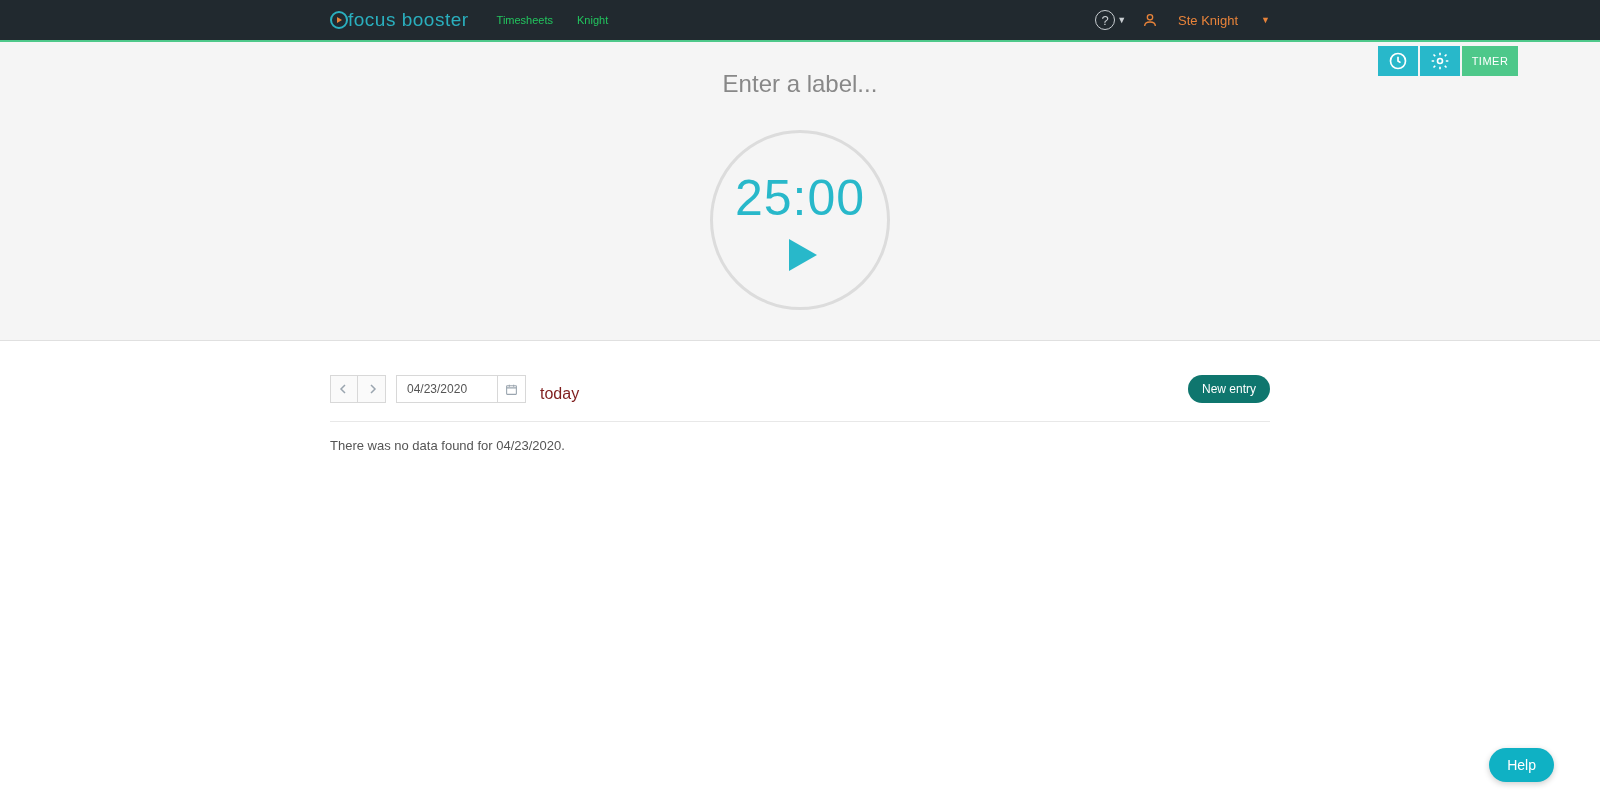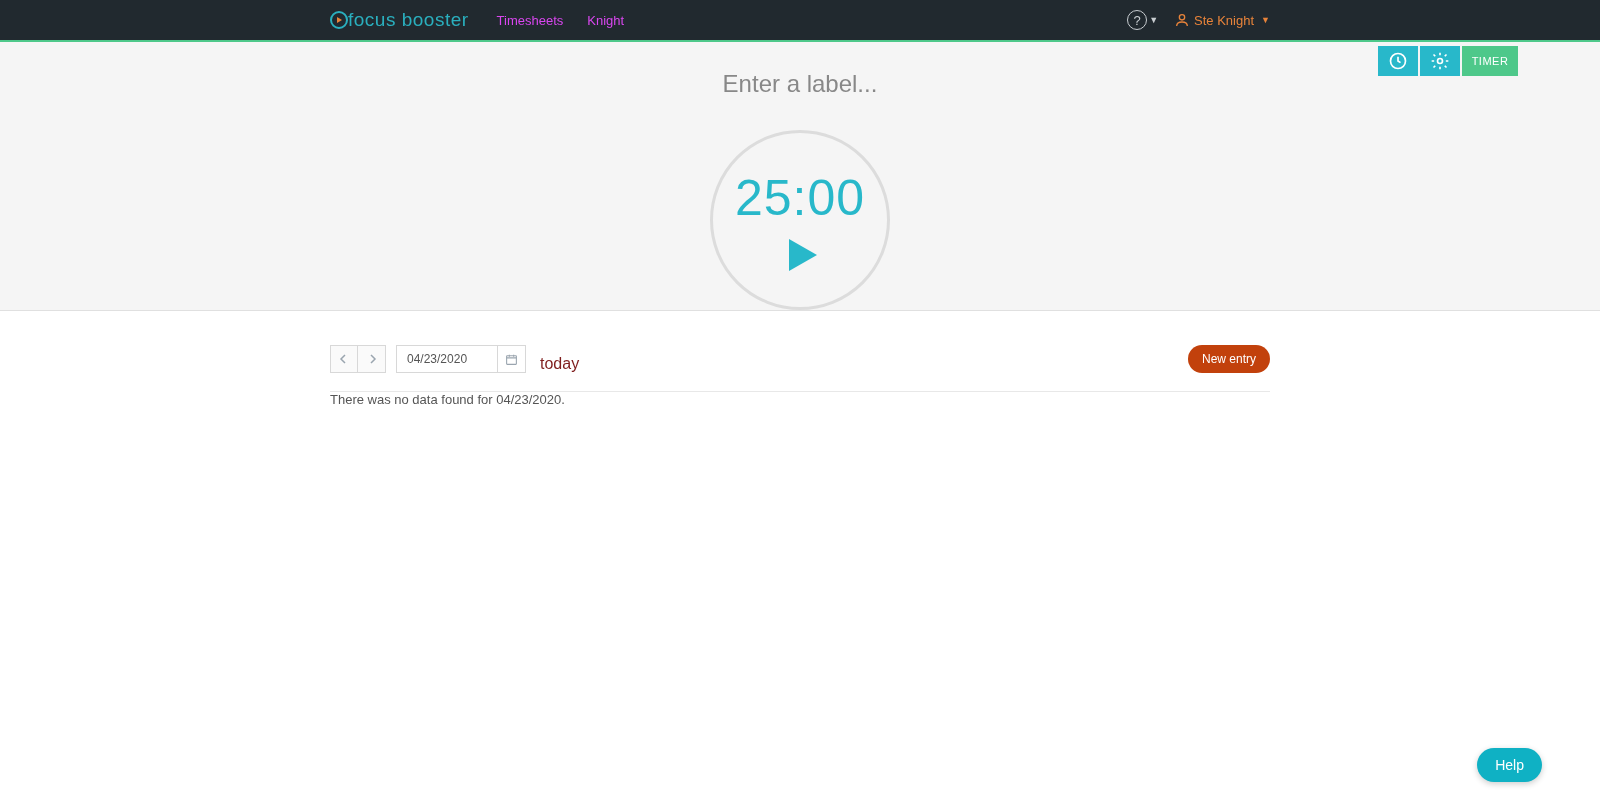--- a/index.html
+++ b/index.html
@@ -5,55 +5,55 @@
 * { margin: 0; padding: 0; box-sizing: border-box; }
 body { font-family: "Helvetica Neue", Arial, sans-serif; background: #fff; color: #333; width: 1600px; }
 
 
 .header { background: #21292f; height: 42px; display: flex; align-items: center; padding: 0 20px; border-bottom: 2px solid #4ec88a; }
 .header-inner { width: 940px; margin: 0 auto; display: flex; align-items: center; }
 .logo { display: flex; align-items: center; gap: 0; margin-right: 28px; }
 .logo-icon { width: 18px; height: 18px; border: 2px solid #2aafbe; border-radius: 50%; display: flex; align-items: center; justify-content: center; }
 .logo-play { width: 0; height: 0; border-top: 3px solid transparent; border-bottom: 3px solid transparent; border-left: 5px solid #e8833a; margin-left: 1px; }
 .logo-text { color: #2aafbe; font-size: 19px; font-weight: 300; letter-spacing: 0.5px; }
-.nav-item { color: #d946ef; font-size: 13px; margin-right: 24px; cursor: pointer; }
+.nav-item { color: #22c55e; font-size: 11px; margin-right: 24px; cursor: pointer; }
 .header-right { margin-left: auto; display: flex; align-items: center; gap: 16px; }
 .help-icon { width: 20px; height: 20px; border: 1.5px solid #c8cdd1; border-radius: 50%; display: flex; align-items: center; justify-content: center; color: #c8cdd1; font-size: 13px; cursor: pointer; }
 .help-caret { color: #c8cdd1; font-size: 9px; margin-left: 2px; cursor: pointer; }
-.user-block { display: flex; align-items: center; color: #e8833a; font-size: 13px; cursor: pointer; gap: 4px; }
+.user-block { display: flex; align-items: center; color: #e8833a; font-size: 13px; cursor: pointer; gap: 20px; }
 .user-icon { width: 16px; height: 16px; }
 .user-caret { color: #e8833a; font-size: 9px; margin-left: 3px; }
 
 
-.timer-panel { background: #f5f5f5; border-bottom: 1px solid #e0e0e0; position: relative; }
+.timer-panel { background: #f5f5f5; border-bottom: 1px solid #e0e0e0; position: relative; padding-bottom: 30px; }
 .timer-controls { position: absolute; top: 4px; right: 82px; display: flex; gap: 2px; }
 .timer-ctrl-btn { width: 40px; height: 30px; background: #28b8ca; display: flex; align-items: center; justify-content: center; cursor: pointer; }
 .timer-ctrl-btn.green { background: #4ec88a; color: #fff; width: 56px; font-size: 11px; letter-spacing: 0.5px; }
 .timer-ctrl-btn svg { width: 20px; height: 20px; }
 .label-input { display: block; margin: 0 auto; padding-top: 28px; text-align: center; color: #6b6b6b; font-size: 24px; font-weight: 300; background: transparent; border: none; outline: none; width: 400px; }
 .label-input::placeholder { color: #888; }
 .timer-circle { width: 180px; height: 180px; border: 3px solid #dcdcdc; border-radius: 50%; margin: 32px auto 0; display: flex; flex-direction: column; align-items: center; justify-content: center; gap: 12px; }
 .timer-time { color: #28b8ca; font-size: 50px; font-weight: 300; letter-spacing: 1px; }
 .timer-play { width: 0; height: 0; border-top: 16px solid transparent; border-bottom: 16px solid transparent; border-left: 28px solid #28b8ca; margin-left: 6px; cursor: pointer; }
 
 
 .main { width: 940px; margin: 0 auto; padding-top: 28px; }
 .section-title { font-size: 28px; font-weight: 300; color: #3a3a3a; margin-bottom: 34px; }
 .date-row { display: flex; align-items: flex-end; gap: 0; border-bottom: 1px solid #e8e8e8; padding: 6px 0 18px; }
 .date-arrow { width: 28px; height: 28px; border: 1px solid #d8d8d8; display: flex; align-items: center; justify-content: center; cursor: pointer; color: #9aa5af; background: #fafafa; }
 .date-arrow + .date-arrow { border-left: none; }
 .date-input-wrap { display: flex; align-items: center; border: 1px solid #d8d8d8; margin-left: 10px; height: 28px; background: #fff; }
 .date-input { border: none; outline: none; padding: 0 10px; font-size: 12px; color: #555; width: 100px; height: 100%; }
 .cal-btn { width: 28px; height: 100%; border-left: 1px solid #d8d8d8; display: flex; align-items: center; justify-content: center; color: #9aa5af; cursor: pointer; }
 .today-link { margin-left: 14px; font-size: 16px; color: #7f1d1d; cursor: pointer; }
-.new-entry-btn { margin-left: auto; background: #c2410c; color: #fff; padding: 7px 14px; font-size: 12px; border: none; border-radius: 14px; cursor: pointer; }
-.no-data { font-size: 13px; color: #555; }
+.new-entry-btn { margin-left: auto; background: #0f766e; color: #fff; padding: 7px 14px; font-size: 12px; border: none; border-radius: 14px; cursor: pointer; }
+.no-data { font-size: 13px; color: #555; margin-top: 16px; }
 
 
-.help-bubble { position: fixed; bottom: 18px; right: 58px; background: #0fb1c4; color: #fff; padding: 9px 18px; border-radius: 20px; font-size: 14px; cursor: pointer; box-shadow: 0 2px 6px rgba(0,0,0,0.2); }
+.help-bubble { position: fixed; bottom: 18px; right: 46px; background: #0fb1c4; color: #fff; padding: 9px 18px; border-radius: 20px; font-size: 14px; cursor: pointer; box-shadow: 0 2px 6px rgba(0,0,0,0.2); }
 </style>
 </head>
 <body>
 
 <div class="header">
   <div class="header-inner">
     <div class="logo">
       <span class="logo-icon">
           <span class="logo-play"></span>
         </span>

